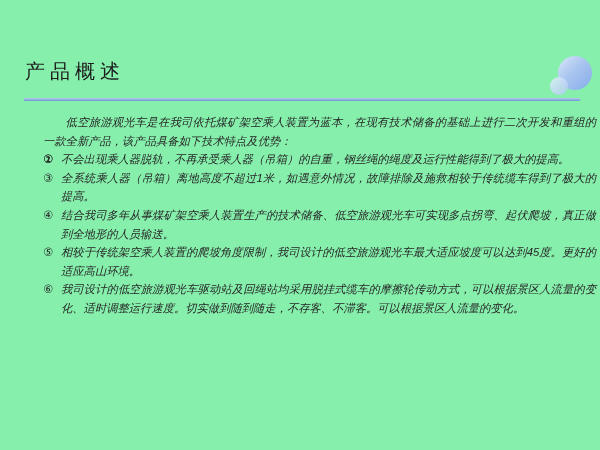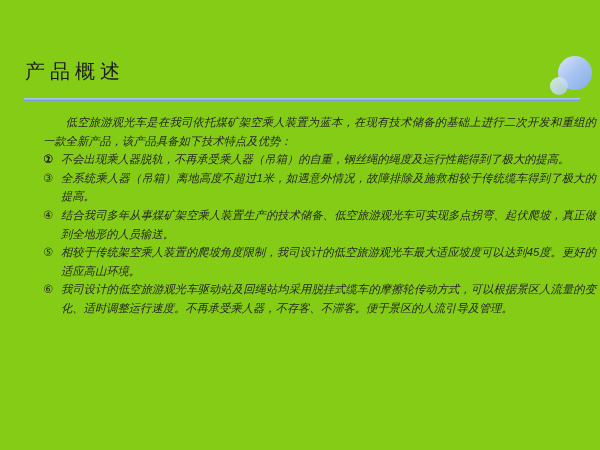--- a/index.html
+++ b/index.html
@@ -1,20 +1,20 @@
 <!DOCTYPE html>
 <html><head>
 <meta charset="utf-8">
 <style>
   html, body { margin: 0; padding: 0; background: #ffffff; }
   .slide {
     position: relative;
     width: 600px;
     height: 450px;
-    background: #84cc16;
+    background: #86efac;
     overflow: hidden;
     font-family: "Liberation Sans", "DejaVu Sans", sans-serif;
   }
   .page-title {
     position: absolute;
     left: 25px;
     top: 58px;
     margin: 0;
     font-size: 20px;
     font-weight: 500;
@@ -108,17 +108,17 @@
       <span class="text">结合我司多年从事煤矿架空乘人装置生产的技术储备、低空旅游观光车可实现多点拐弯、起伏爬坡，真正做到全地形的人员输送。</span>
     </div>
 
     <div class="item">
       <span class="marker">⑤</span>
       <span class="text">相较于传统架空乘人装置的爬坡角度限制，我司设计的低空旅游观光车最大适应坡度可以达到45度。更好的适应高山环境。</span>
     </div>
 
     <div class="item">
       <span class="marker">⑥</span>
-      <span class="text">我司设计的低空旅游观光车驱动站及回绳站均采用脱挂式缆车的摩擦轮传动方式，可以根据景区人流量的变化、适时调整运行速度。不再承受乘人器，不存客、不滞客。便于景区的人流引导及管理。</span>
+      <span class="text">我司设计的低空旅游观光车驱动站及回绳站均采用脱挂式缆车的摩擦轮传动方式，可以根据景区人流量的变化、适时调整运行速度。切实做到随到随走，不存客、不滞客。可以根据景区人流量的变化。</span>
     </div>
   </div>
 
 </div>
 
 </body></html>

